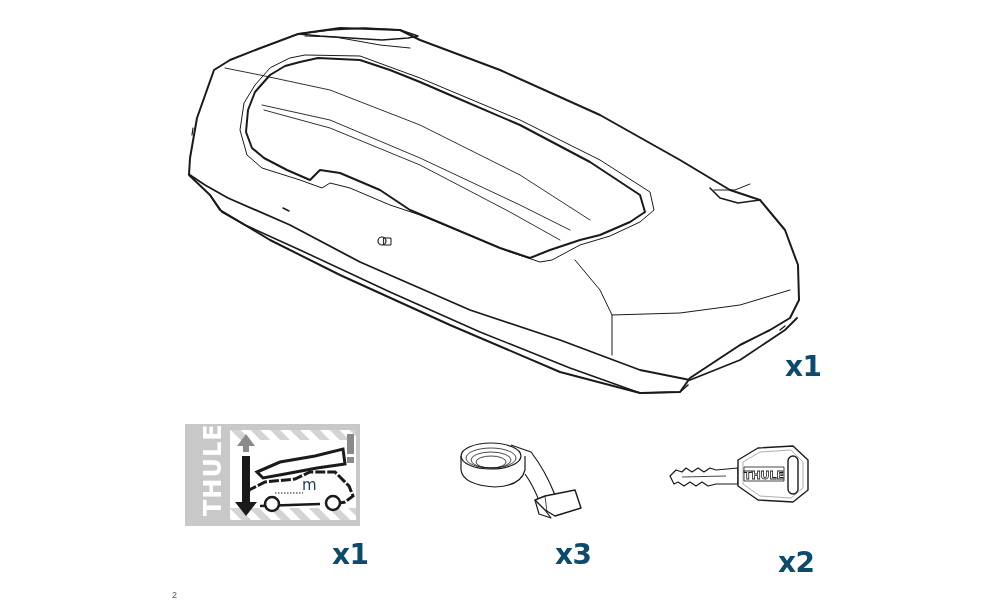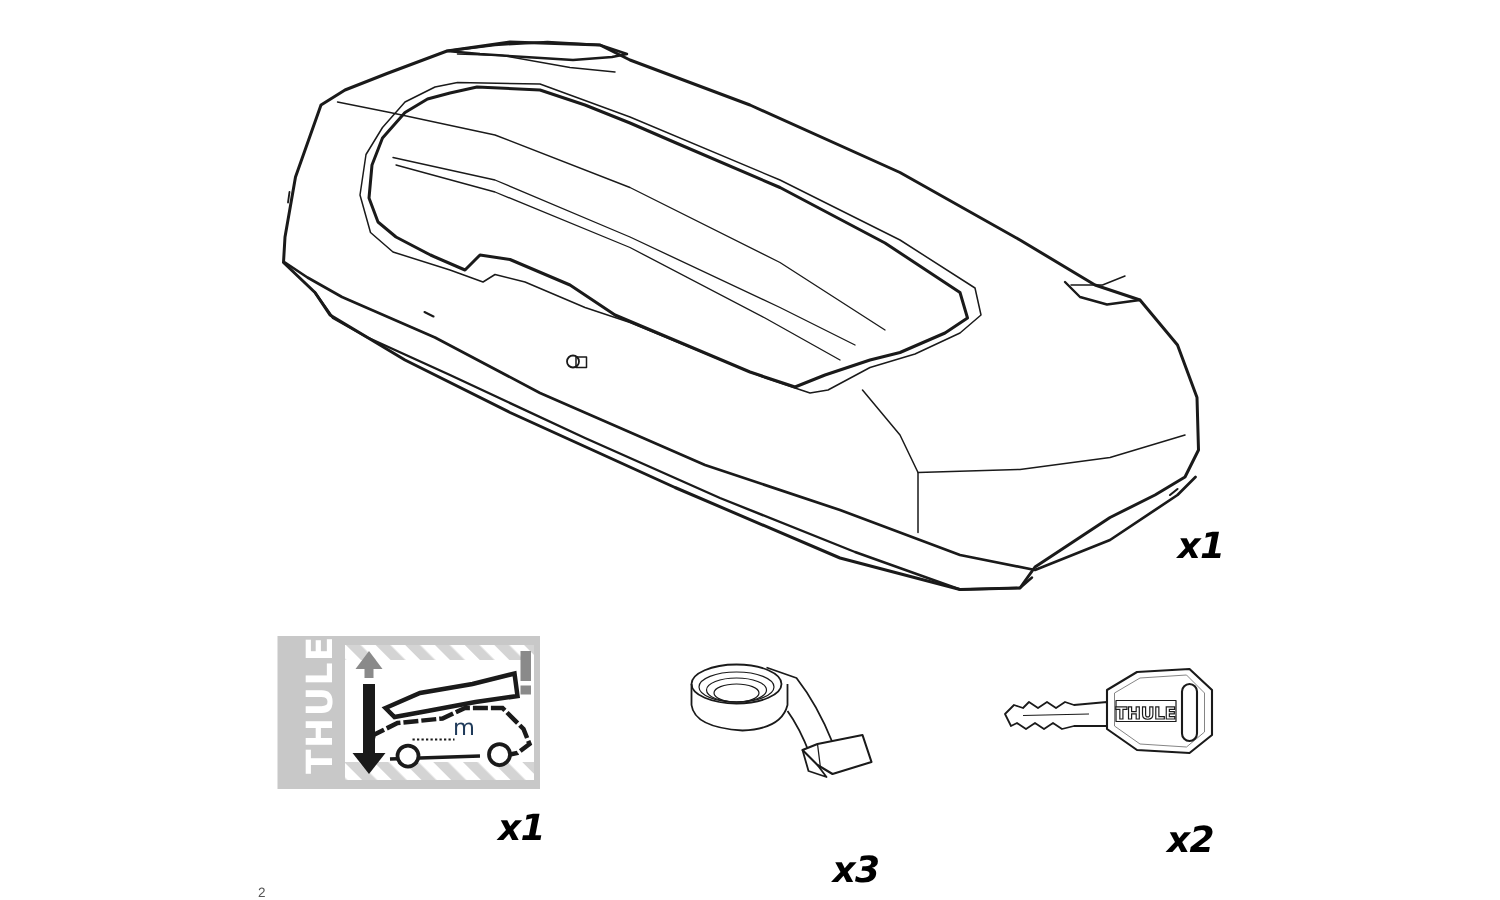--- a/index.html
+++ b/index.html
@@ -1,18 +1,18 @@
 <!DOCTYPE html>
 <html><head>
 <meta charset="utf-8">
 <style>
   html, body { margin:0; padding:0; background:#ffffff; }
   body { width:1000px; height:600px; position:relative; overflow:hidden; font-family:"Liberation Sans", sans-serif; }
   .abs { position:absolute; }
-  .qty { position:absolute; font-family:"DejaVu Sans", sans-serif; font-weight:bold; font-size:24px; color:#000000; letter-spacing:-0.5px;font-style:italic; }
+  .qty { position:absolute; font-family:"DejaVu Sans", sans-serif; font-weight:bold; font-size:28px; color:#0c4a6e; letter-spacing:-0.5px; }
   .pagenum { position:absolute; font-size:9px; color:#555; }
   svg { position:absolute; overflow:visible; }
 </style>
 </head>
 <body>
 
 <div class="abs" style="left:0;top:0;width:1000px;height:420px;">
   <svg width="1000" height="420" viewBox="0 0 1000 420" style="left:0;top:0;">
     <g fill="none" stroke="#1a1a1a" stroke-linejoin="round" stroke-linecap="round">
 
@@ -91,21 +91,21 @@
       <ellipse cx="36" cy="30" rx="20" ry="8" stroke-width="0.8"></ellipse>
       <ellipse cx="36" cy="32" rx="15" ry="6" stroke-width="0.8"></ellipse>
       <path d="M6,26 L6,40 Q8,55 40,57 Q66,56 70,40 L70,26" stroke-width="1.2"></path>
       <path d="M56,15 L76,22 Q90,40 100,65 L85,73 Q78,55 70,44" stroke-width="1.2"></path>
       <path d="M80,70 L90,66 L120,60 L126,78 L100,86 L90,80 Z" fill="#ffffff" stroke-width="1.4"></path>
       <path d="M80,70 L84,84 L96,88 L90,80" stroke-width="1.2"></path>
       <path d="M90,66 L92,82" stroke-width="0.8"></path>
     </g>
   </svg>
 </div>
-<div class="qty" style="left:555px;top:538px;margin-top:28px;">x3</div>
+<div class="qty" style="left:555px;top:538px;">x3</div>
 
 <div class="abs" style="left:668px;top:440px;width:145px;height:65px;">
   <svg width="145" height="65" viewBox="0 0 145 65" style="left:0;top:0;">
     <g fill="none" stroke="#1a1a1a" stroke-linejoin="round">
       <path d="M2,36 L8,30 L14,32 L18,28 L24,32 L30,28 L36,32 L42,28 L48,30 L70,28 L70,44 L48,44 L40,46 L34,42 L28,46 L22,42 L16,46 L10,42 L6,44 Z" stroke-width="1.2" fill="#ffffff"></path>
       <path d="M14,37 L58,36" stroke-width="0.8"></path>
       <path d="M70,20 L90,8 L125,6 L140,20 L140,50 L125,62 L90,60 L70,46 Z" stroke-width="1.4" fill="#ffffff"></path>
       <path d="M75,22 L92,12 L123,10 L135,22 L135,48 L123,58 L92,56 L75,44 Z" stroke-width="0.6" stroke="#777"></path>
       <rect x="120" y="16" width="10" height="38" rx="5" stroke-width="1.4"></rect>
       <rect x="76" y="27" width="40" height="14" fill="#ffffff" stroke-width="0.8"></rect>

